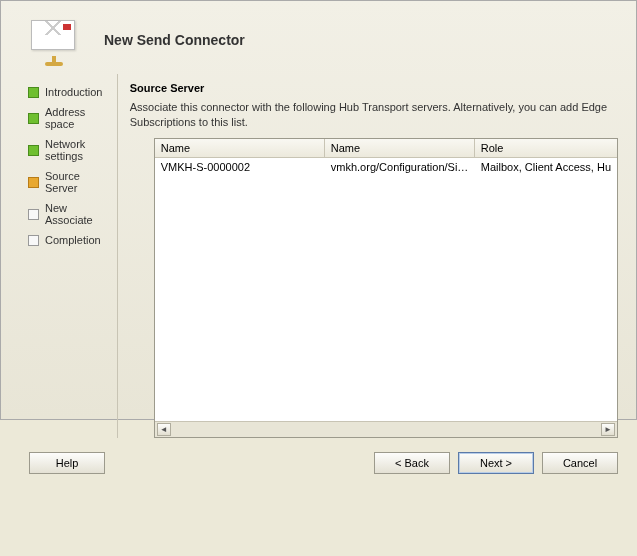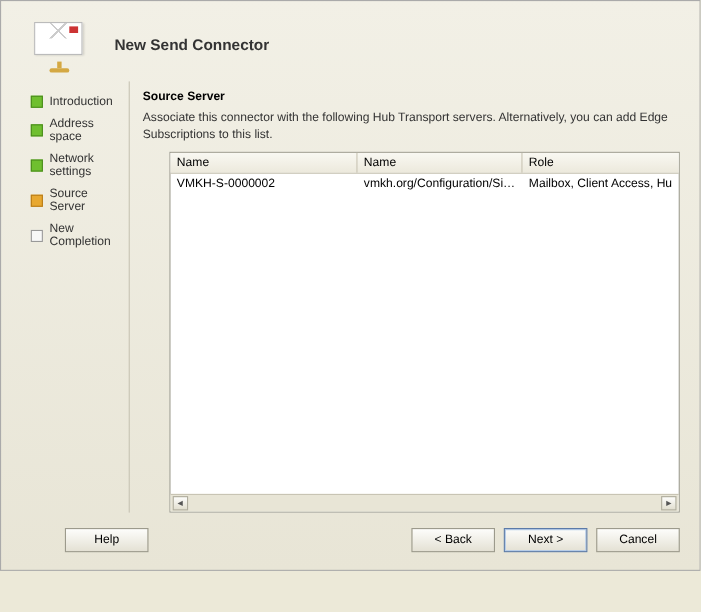--- a/index.html
+++ b/index.html
@@ -7,21 +7,21 @@
   font-family: Tahoma, Arial, sans-serif;
   font-size: 11px;
   background: #ece9d8;
   width: 637px;
   height: 556px;
   overflow: hidden;
   color: #000;
 }
 .wizard {
   width: 637px;
-  height: 519px;
+  height: 420px;
   background: linear-gradient(to bottom, #f2f0e6 0%, #e8e5d6 100%);
   border: 1px solid #aaa;
   display: flex;
   flex-direction: column;
 }
 .header {
   display: flex;
   align-items: center;
   padding: 15px 20px 10px 30px;
   gap: 25px;
@@ -206,21 +206,20 @@
   background:linear-gradient(#fdfdfb,#e2dfd0);
   border:1px solid #b0ad9e;
   display:flex;align-items:center;justify-content:center;
   font-size:8px;color:#555;
 }
 .footer{
   display:flex;
   justify-content:space-between;
   align-items:center;
   padding:14px 18px 16px 28px;
-  margin-left:30px;
 }
 .btn{
   min-width:76px;
   height:22px;
   background:linear-gradient(#fdfdfb,#e4e1d4);
   border:1px solid #9c9a8c;
   font-size:11px;
   font-family:inherit;
   cursor:pointer;
   padding:0 10px;
@@ -255,21 +254,25 @@
       <div class="step">
         <div class="step-icon done"></div>
         <span>Network settings</span>
       </div>
       <div class="step">
         <div class="step-icon current"></div>
         <span>Source Server</span>
       </div>
       <div class="step">
         <div class="step-icon"></div>
-        <span>New Completion</span>
+        <span>New Associate</span>
+      </div>
+      <div class="step">
+        <div class="step-icon"></div>
+        <span>Completion</span>
       </div>
     </div>
 
     <div class="sep"></div>
 
     <div class="main">
       <div class="section-title">Source Server</div>
       <div class="desc">Associate this connector with the following Hub Transport servers. Alternatively, you can add Edge Subscriptions to this list.</div>
 
 

